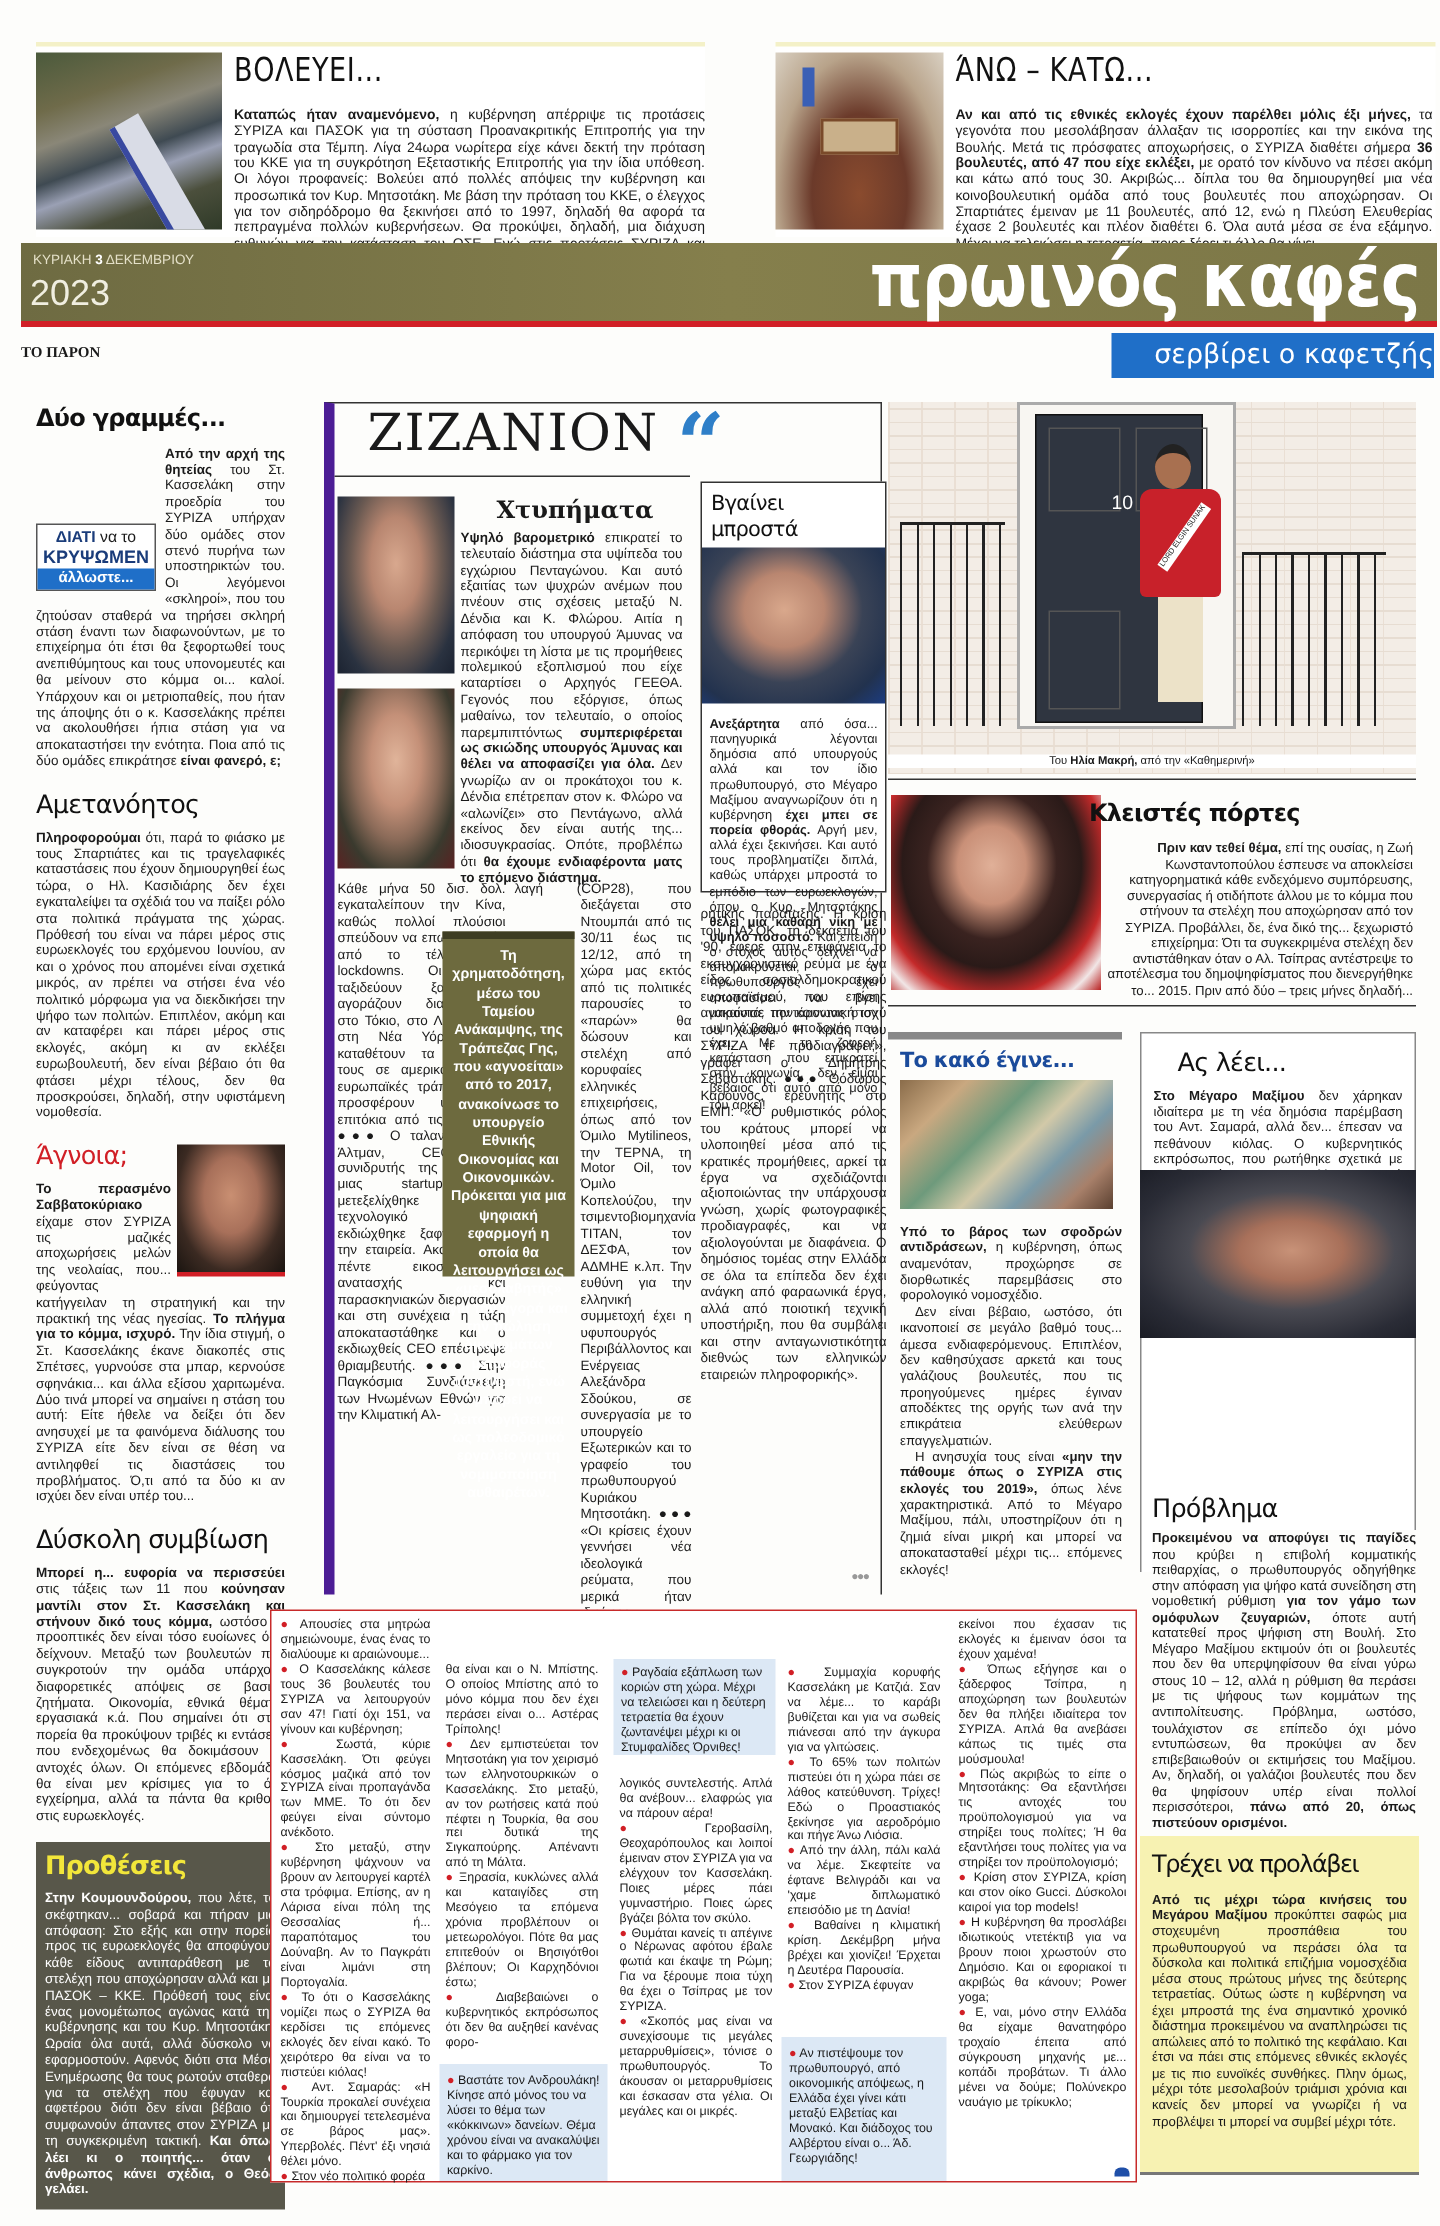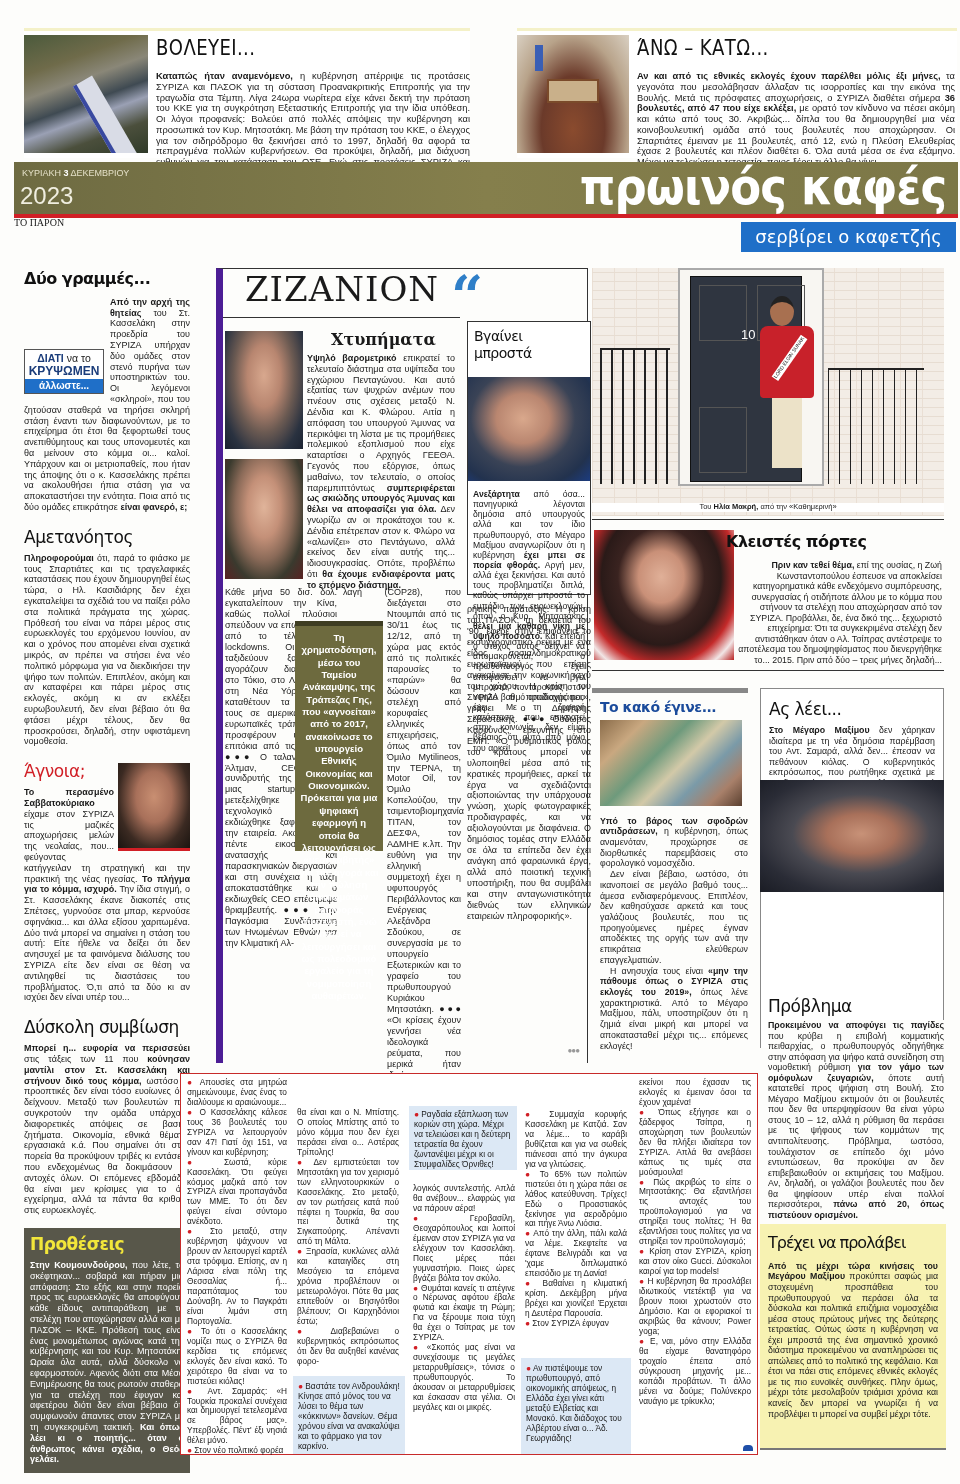--- a/index.html
+++ b/index.html
@@ -10,22 +10,22 @@
 .photo{position:absolute;overflow:hidden}
 p{text-align:justify;hyphens:auto}
 
 .topbox{position:absolute;top:28px;height:130px;background:#fff;border-top:3px solid #f4f1c8}
 .top-title{font-family:"DejaVu Sans",sans-serif;font-weight:normal;font-size:22px;letter-spacing:0.5px;transform:scaleX(0.82);transform-origin:left;color:#111}
 
 .banner{position:absolute;left:14px;top:162px;width:944px;height:56px;background:linear-gradient(90deg,#6e6b42,#857f4c 50%,#7c7747);border-bottom:4px solid #d11f26}
 .brand{position:absolute;right:12px;top:-4px;font-family:"DejaVu Sans",sans-serif;font-weight:bold;font-size:50px;color:#fff;letter-spacing:-1px;transform:scaleX(0.9);transform-origin:right}
 .date-line{position:absolute;left:8px;top:6px;color:#e4e0c8;font-size:9px}
 .year{position:absolute;left:6px;top:20px;color:#f0eee0;font-size:24px}
-.sub-tag{position:absolute;right:4px;top:222px;width:215px;height:30px;background:#1f6fc8;color:#fff;font-size:18px;text-align:center;line-height:30px;font-family:"DejaVu Sans",sans-serif;transform-origin:right}
-.paper-name{position:absolute;left:14px;top:217px;font-family:"Liberation Serif",serif;font-weight:normal;font-size:10px}
+.sub-tag{position:absolute;right:4px;top:222px;width:215px;height:30px;background:#1f6fc8;color:#fff;font-size:18px;text-align:right;line-height:30px;font-family:"DejaVu Sans",sans-serif;transform-origin:right}
+.paper-name{position:absolute;left:14px;top:230px;font-family:"Liberation Serif",serif;font-weight:bold;font-size:10px}
 h2.sec{font-family:"DejaVu Sans",sans-serif;font-weight:normal;letter-spacing:-0.5px;color:#111}
 h2.bold{font-weight:bold}
 .bullet{color:#d11f26}
 .dots{color:#d11f26;font-size:8px;letter-spacing:-1px}
 .greenbox{background:#6d6a3e;color:#fff;font-weight:bold;text-align:center;padding:6px 4px;font-size:9.5px;line-height:1.3}
 .yellowbox{background:#f7f2b2}
 .bluecol{background:#dce8f5}
 </style>
 </head>
 <body>
@@ -123,21 +123,21 @@
   <h2 class="abs" style="left:108px;top:62px;font-family:'DejaVu Serif',serif;font-weight:bold;font-size:16px">Χτυπήματα</h2>
   <p class="abs" style="left:84px;top:84px;width:148px;font-size:9px;line-height:1.2">
     <b>Υψηλό βαρομετρικό</b>
     <span>επικρατεί το τελευταίο διάστημα στα υψίπεδα του εγχώριου Πενταγώνου. Και αυτό εξαιτίας των ψυχρών ανέμων που πνέουν στις σχέσεις μεταξύ Ν. Δένδια και Κ. Φλώρου. Αιτία η απόφαση του υπουργού Άμυνας να περικόψει τη λίστα με τις προμήθειες πολεμικού εξοπλισμού που είχε καταρτίσει ο Αρχηγός ΓΕΕΘΑ. Γεγονός που εξόργισε, όπως μαθαίνω, τον τελευταίο, ο οποίος παρεμπιπτόντως</span>
     <b>συμπεριφέρεται ως σκιώδης υπουργός Άμυνας και θέλει να αποφασίζει για όλα.</b>
     <span>Δεν γνωρίζω αν οι προκάτοχοι του κ. Δένδια επέτρεπαν στον κ. Φλώρο να «αλωνίζει» στο Πεντάγωνο, αλλά εκείνος δεν είναι αυτής της... ιδιοσυγκρασίας. Οπότε, προβλέπω ότι</span>
     <b>θα έχουμε ενδιαφέροντα ματς το επόμενο διάστημα.</b>
   </p>
 
   <div class="abs" style="left:244px;top:52px;width:124px;height:274px;border:1px solid #333;background:#fff">
-    <h2 class="sec" style="font-size:14px;padding:6px 6px 16px">Βγαίνει μπροστά</h2>
+    <h2 class="sec" style="font-size:14px;padding:6px 6px 4px">Βγαίνει μπροστά</h2>
     <div class="photo" style="position:relative;width:122px;height:104px;background:radial-gradient(ellipse at 45% 40%,#d9a88c 0%,#b98670 28%,#3a4356 55%,#22324e 80%,#1c3c80 100%)"></div>
     <p style="padding:8px 5px 4px;font-size:8.6px;line-height:1.18">
       <b>Ανεξάρτητα</b>
       <span>από όσα... πανηγυρικά λέγονται δημόσια από υπουργούς αλλά και τον ίδιο πρωθυπουργό, στο Μέγαρο Μαξίμου αναγνωρίζουν ότι η κυβέρνηση</span>
       <b>έχει μπει σε πορεία φθοράς.</b>
       <span>Αργή μεν, αλλά έχει ξεκινήσει. Και αυτό τους προβληματίζει διπλά, καθώς υπάρχει μπροστά το εμπόδιο των ευρωεκλογών, όπου ο Κυρ. Μητσοτάκης</span>
       <b>θέλει μια καθαρή νίκη με υψηλό ποσοστό.</b>
       <span>Και επειδή ο στόχος αυτός δείχνει να απομακρύνεται, ο πρωθυπουργός έχει αποφασίσει να βγει μπροστά, ποντάροντας στον υψηλό βαθμό αποδοχής που έχει. Με τη ζοφερή κατάσταση που επικρατεί στην κοινωνία, δεν είμαι βέβαιος ότι αυτό από μόνο του αρκεί!</span>
     </p>
   </div>
@@ -186,21 +186,21 @@
   <h2 class="sec bold" style="font-size:14px;color:#1b4b9b;margin:6px 0 4px 8px">Το κακό έγινε...</h2>
   <div class="photo" style="position:relative;left:8px;width:142px;height:86px;background:linear-gradient(135deg,#8a6c4a 0%,#c9a880 20%,#6e9a7c 40%,#d2c9a8 55%,#7a9aa8 70%,#a8806a 85%,#5a4030 100%)"></div>
   <div style="padding:10px 0 0 8px;font-size:8.8px;line-height:1.22;text-align:justify">
     <p><b>Υπό το βάρος των σφοδρών αντιδράσεων,</b> <span>η κυβέρνηση, όπως αναμενόταν, προχώρησε σε διορθωτικές παρεμβάσεις στο φορολογικό νομοσχέδιο.</span></p>
     <p style="text-indent:10px">Δεν είναι βέβαιο, ωστόσο, ότι ικανοποιεί σε μεγάλο βαθμό τους... άμεσα ενδιαφερόμενους. Επιπλέον, δεν καθησύχασε αρκετά και τους γαλάζιους βουλευτές, που τις προηγούμενες ημέρες έγιναν αποδέκτες της οργής των ανά την επικράτεια ελεύθερων επαγγελματιών.</p>
     <p style="text-indent:10px"><span>Η ανησυχία τους είναι</span> <b>«μην την πάθουμε όπως ο ΣΥΡΙΖΑ στις εκλογές του 2019»,</b> <span>όπως λένε χαρακτηριστικά. Από το Μέγαρο Μαξίμου, πάλι, υποστηρίζουν ότι η ζημιά είναι μικρή και μπορεί να αποκατασταθεί μέχρι τις... επόμενες εκλογές!</span></p>
   </div>
 </div>
 
 <div class="abs" style="left:760px;top:688px;width:184px;height:360px;border:1px solid #888;border-bottom:none;background:#fff">
-  <h2 class="sec" style="font-size:17px;margin:10px 8px 6px">Ας λέει...</h2>
+  <h2 class="sec" style="font-size:17px;margin:10px 24px 6px">Ας λέει...</h2>
   <p style="padding:0 8px;font-size:8.8px;line-height:1.2">
     <b>Στο Μέγαρο Μαξίμου</b>
     <span>δεν χάρηκαν ιδιαίτερα με τη νέα δημόσια παρέμβαση του Αντ. Σαμαρά, αλλά δεν... έπεσαν να πεθάνουν κιόλας. Ο κυβερνητικός εκπρόσωπος, που ρωτήθηκε σχετικά με τις διαφωνίες του για τα ελληνοτουρκικά και τον γάμο των ομόφυλων ζευγαριών, απάντησε ότι ο πρώην πρωθυπουργός «εξέφρασε τις πάγιες απόψεις του». Πρόσθεσε δε ότι «η κυβέρνηση εφαρμόζει το πρόγραμμά της». Με άλλα λόγια...</span>
     <b>«αφήστε τον να φωνάζει, εμείς κάνουμε τη δουλειά μας»</b>
   </p>
 </div>
 <div class="photo" style="left:760px;top:780px;width:184px;height:112px;background:radial-gradient(ellipse at 55% 48%,#c89278 0%,#a8705a 24%,#4a4a52 48%,#2a2c36 75%,#1a1c24 100%)"></div>
 <h2 class="abs sec" style="left:768px;top:996px;font-size:17px">Πρόβλημα</h2>
 <p class="abs" style="left:768px;top:1020px;width:176px;font-size:8.8px;line-height:1.2;background:#fdfdfb">
   <b>Προκειμένου να αποφύγει τις παγίδες</b>

